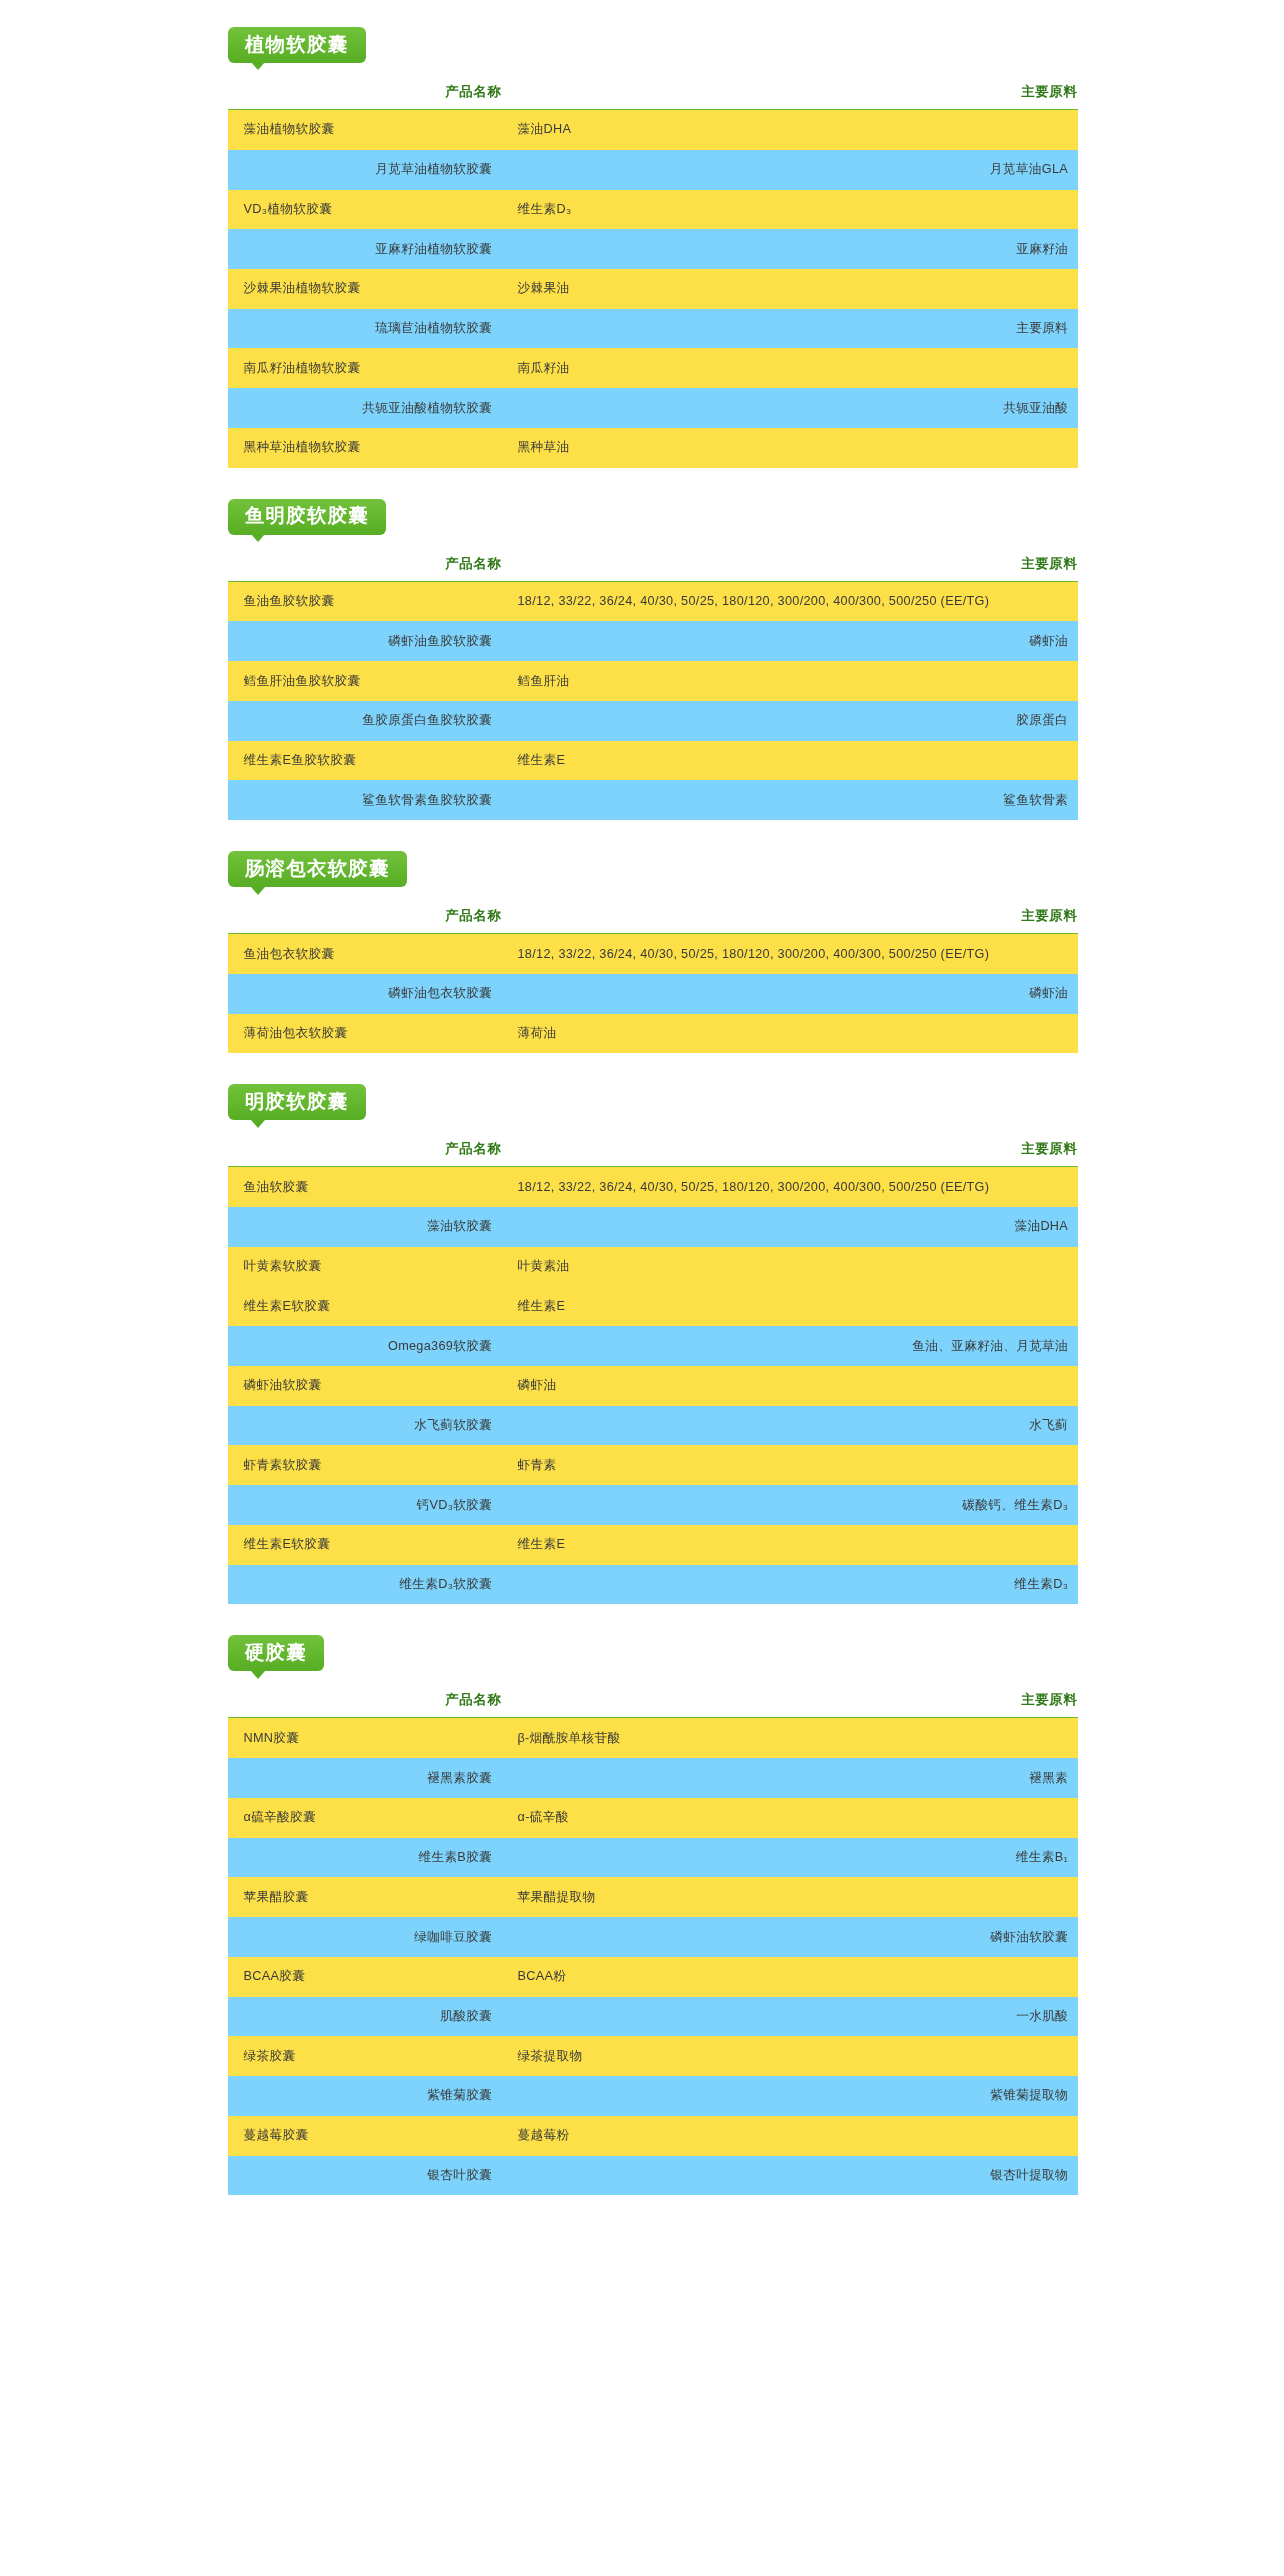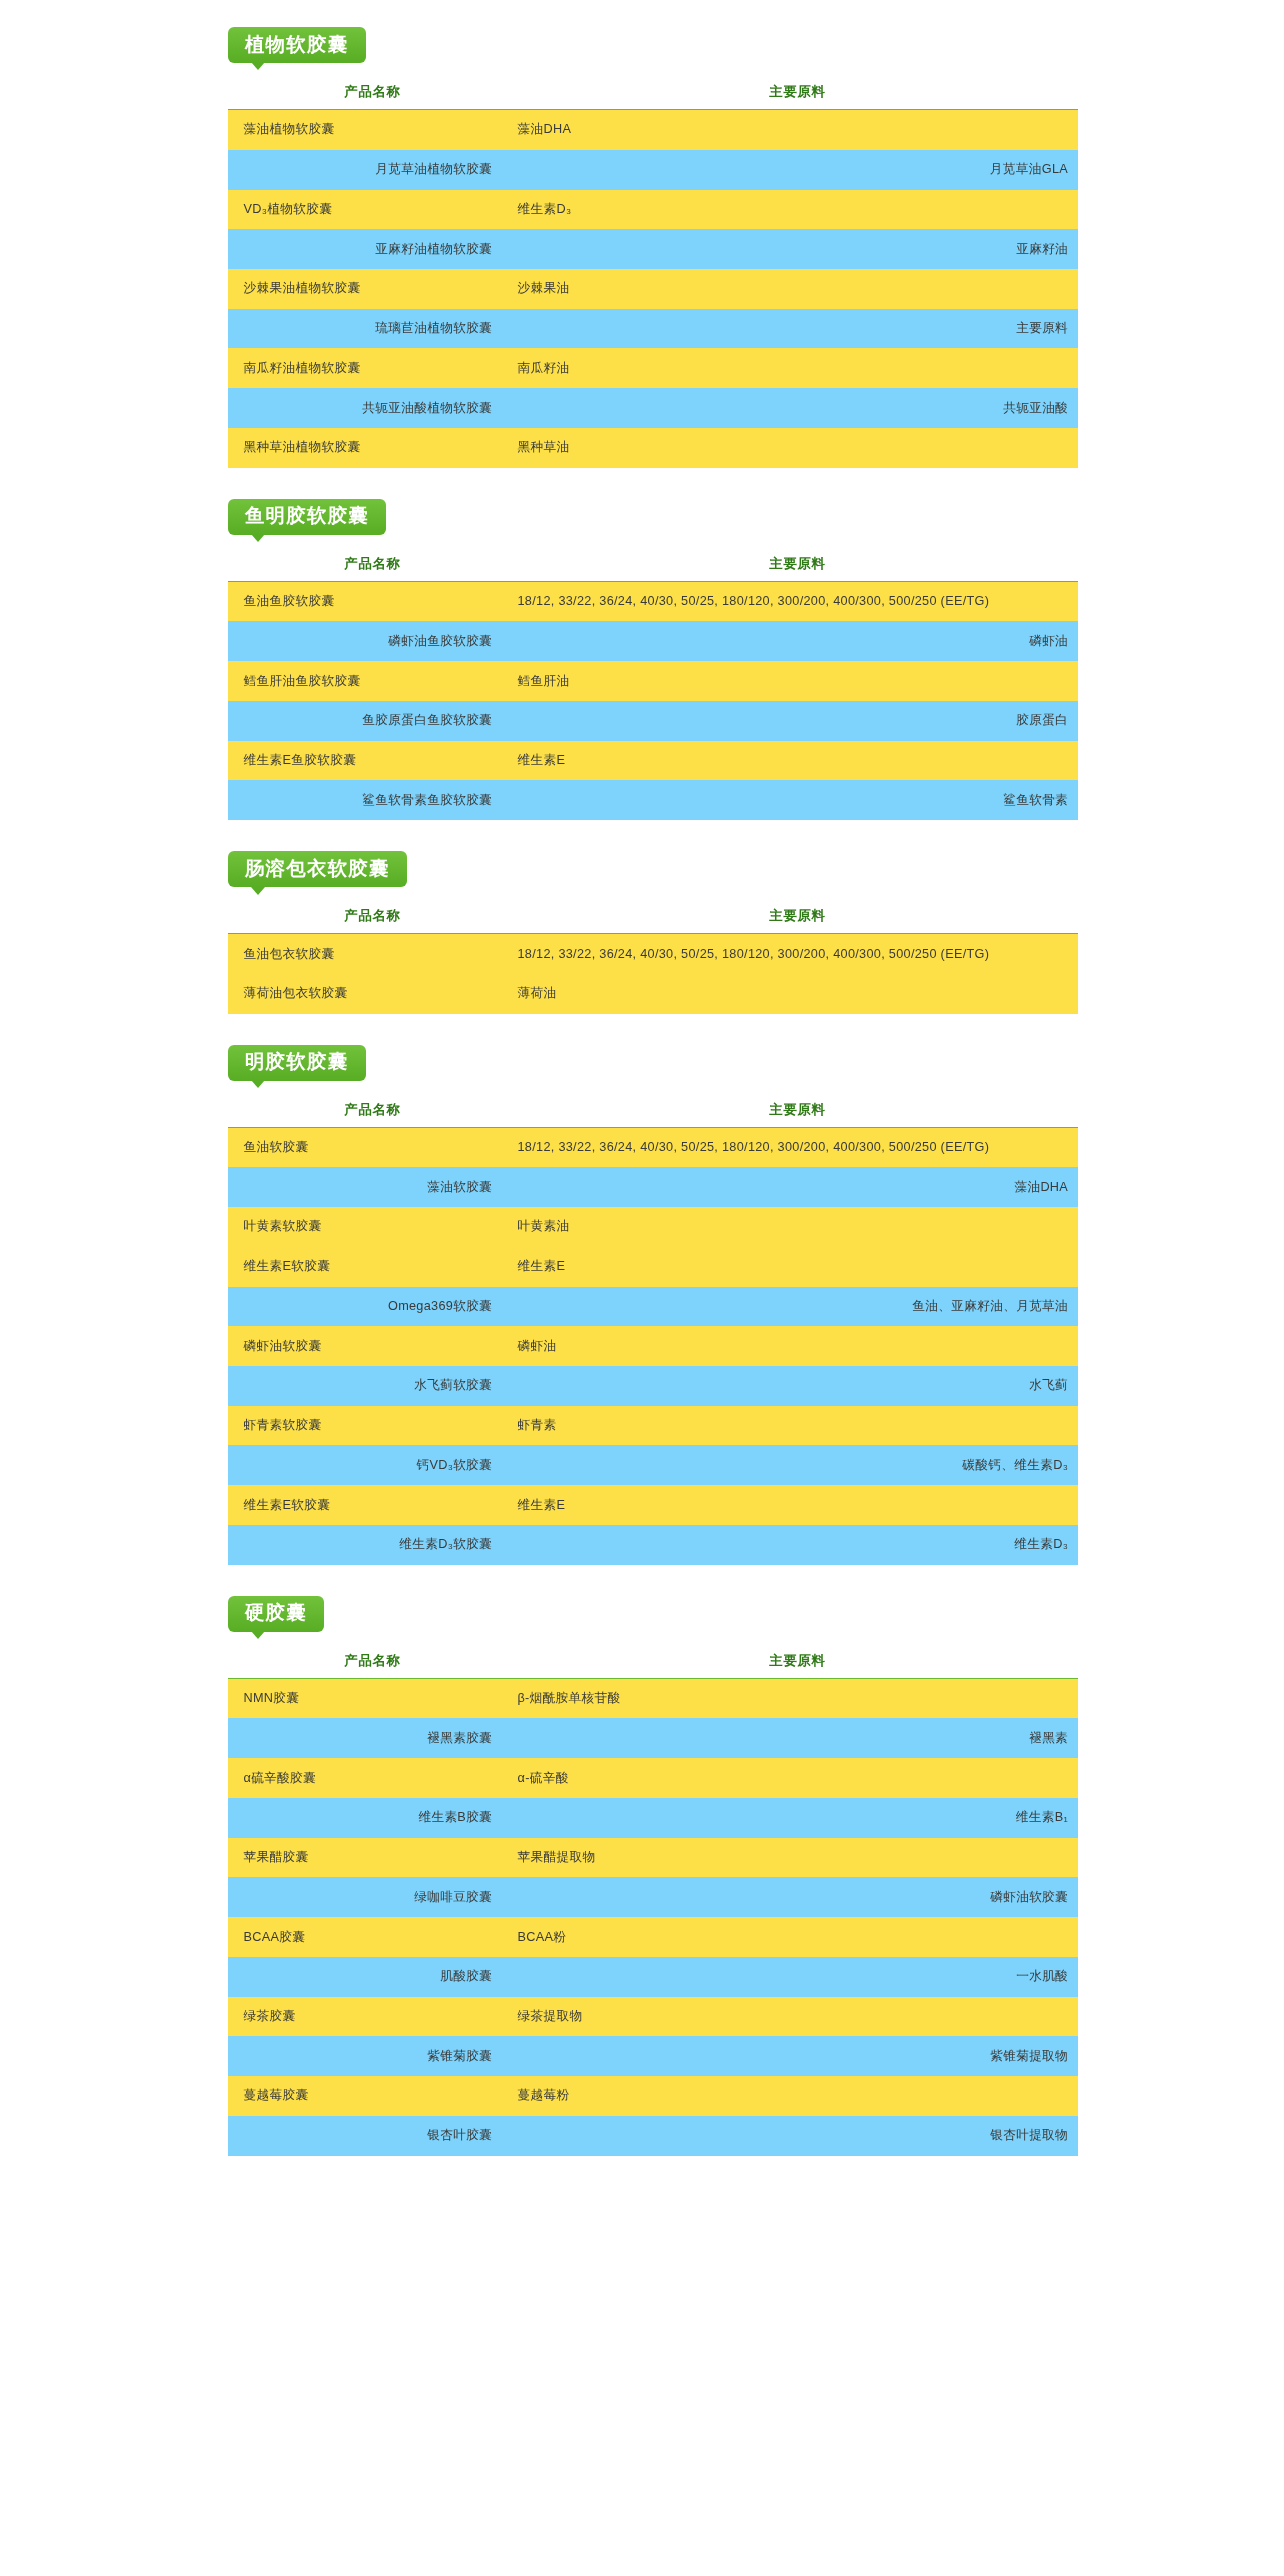--- a/index.html
+++ b/index.html
@@ -60,21 +60,21 @@
   
   table.spec {
     width: 100%;
     border-collapse: collapse;
     table-layout: fixed;
   }
   table.spec col.c1 { width: 274px; }
   table.spec col.c2 { width: auto; }
 
   table.spec thead th {
-    text-align: center;
+    text-align: right;
     font-size: 13.4px;
     font-weight: bold;
     color: #2f7a16;
     padding: 8px 0 8px 16px;
     border-bottom: 1.3px solid #6cb82f;
     background: #ffffff;
     letter-spacing: 0.7px;
   }
   table.spec tbody td {
     font-size: 12.7px;
@@ -206,20 +206,24 @@
           <tr>
             <th>产品名称</th>
             <th>主要原料</th>
           </tr>
         </thead>
         <tbody>
           <tr class="plain">
             <td>鱼油包衣软胶囊</td>
             <td>18/12, 33/22, 36/24, 40/30, 50/25, 180/120, 300/200, 400/300, 500/250 (EE/TG)</td>
           </tr>
+          <tr class="alt">
+            <td>磷虾油包衣软胶囊</td>
+            <td>磷虾油</td>
+          </tr>
           <tr class="plain">
             <td>薄荷油包衣软胶囊</td>
             <td>薄荷油</td>
           </tr>
         </tbody>
       </table>
     </div>
 
     <div class="section">
       <div class="pill-wrap">

